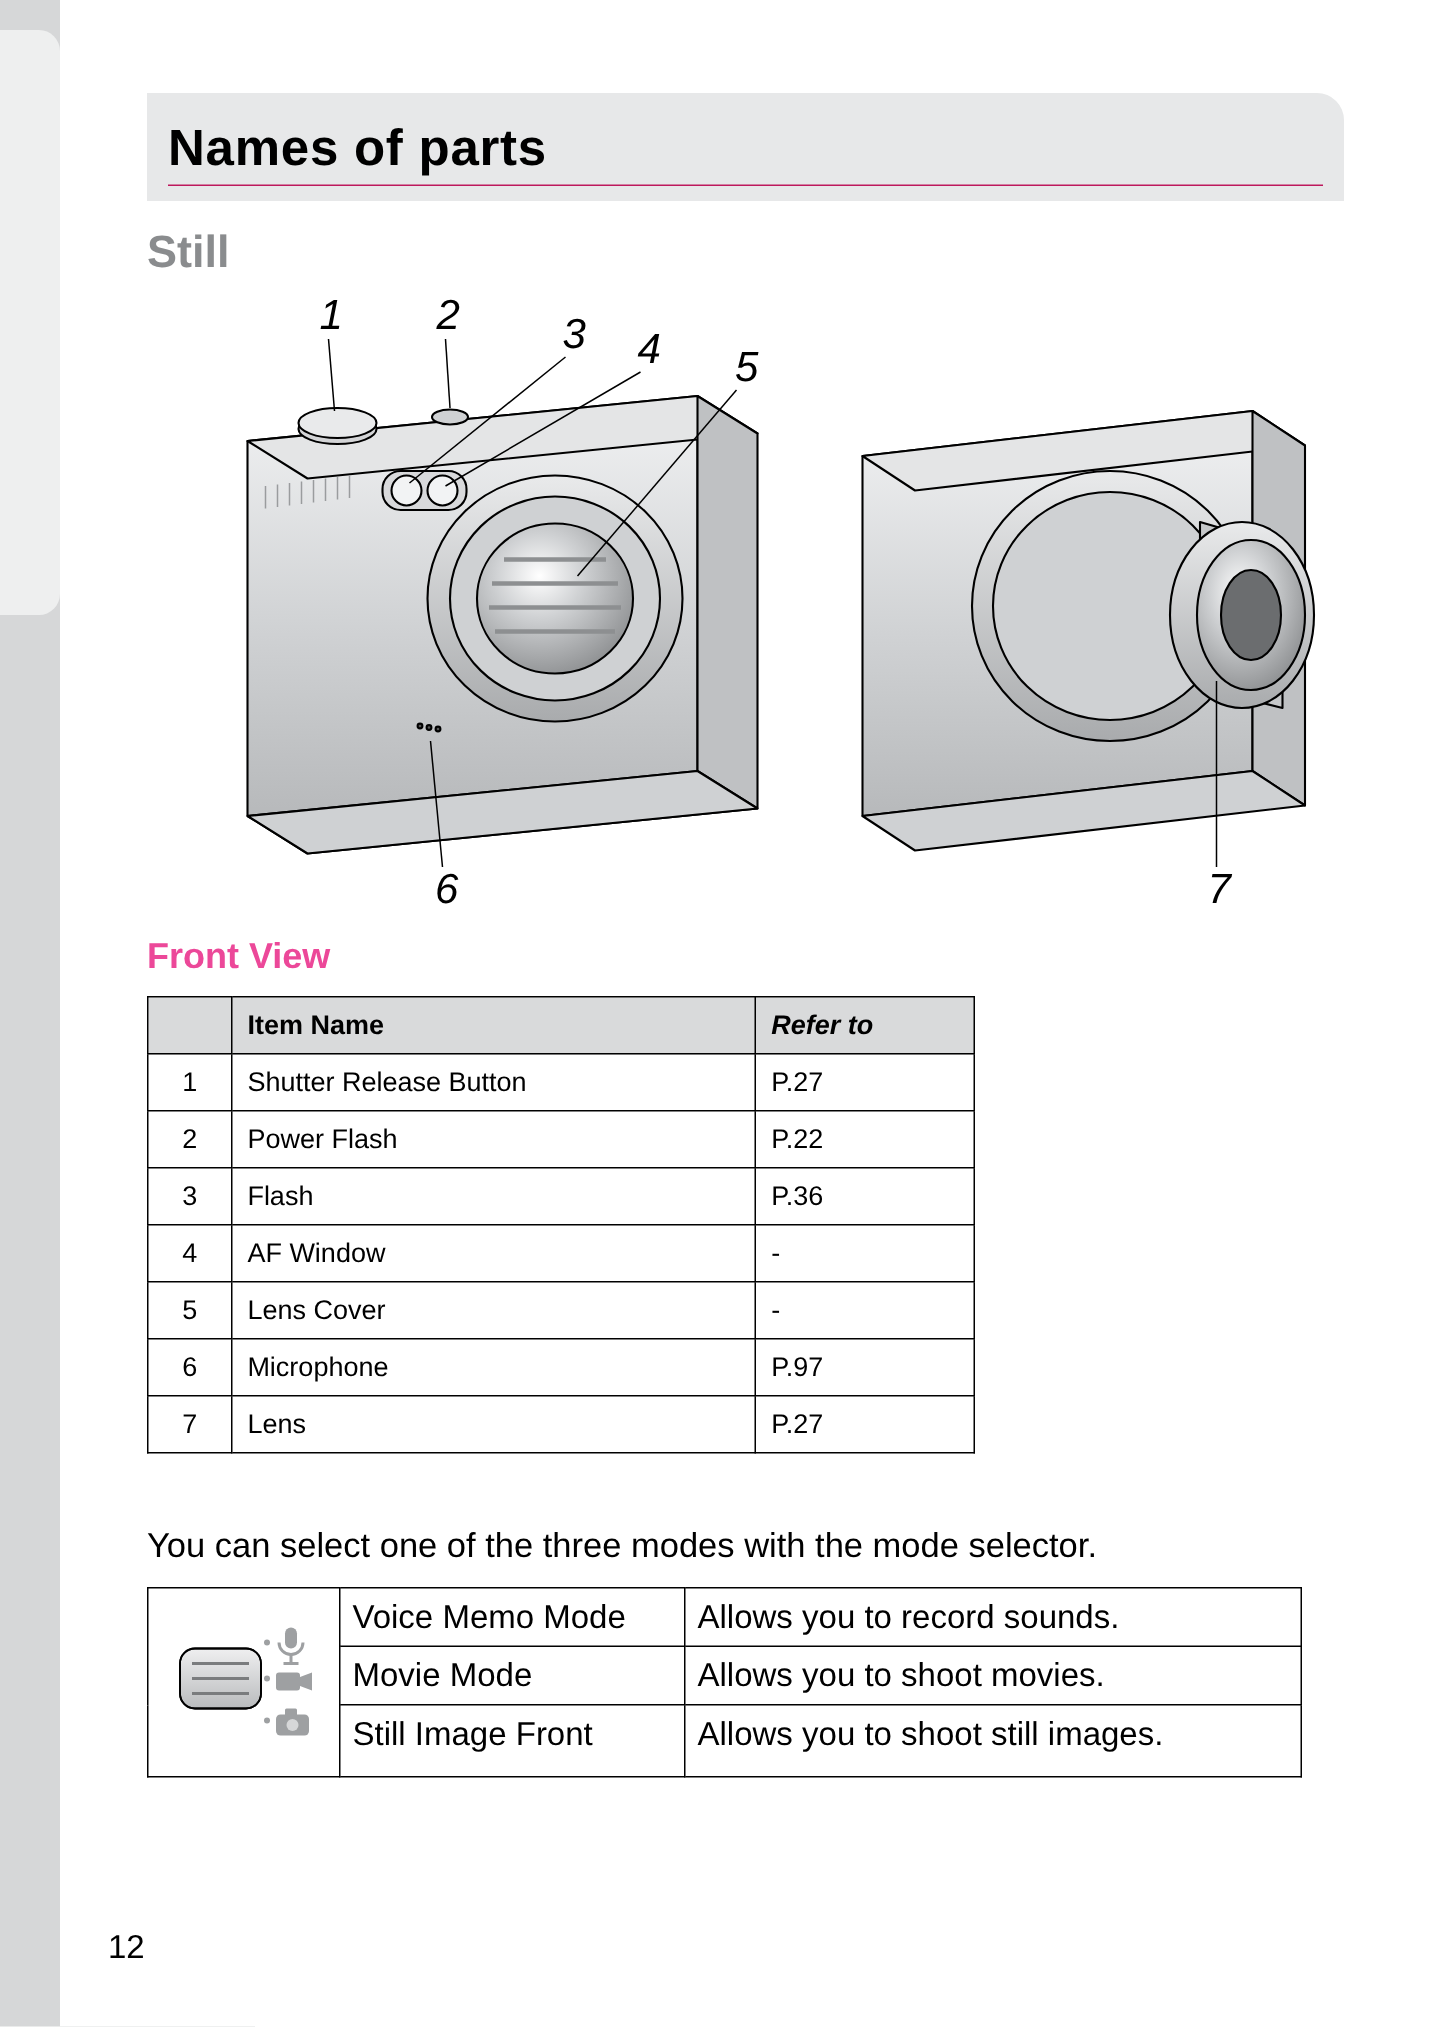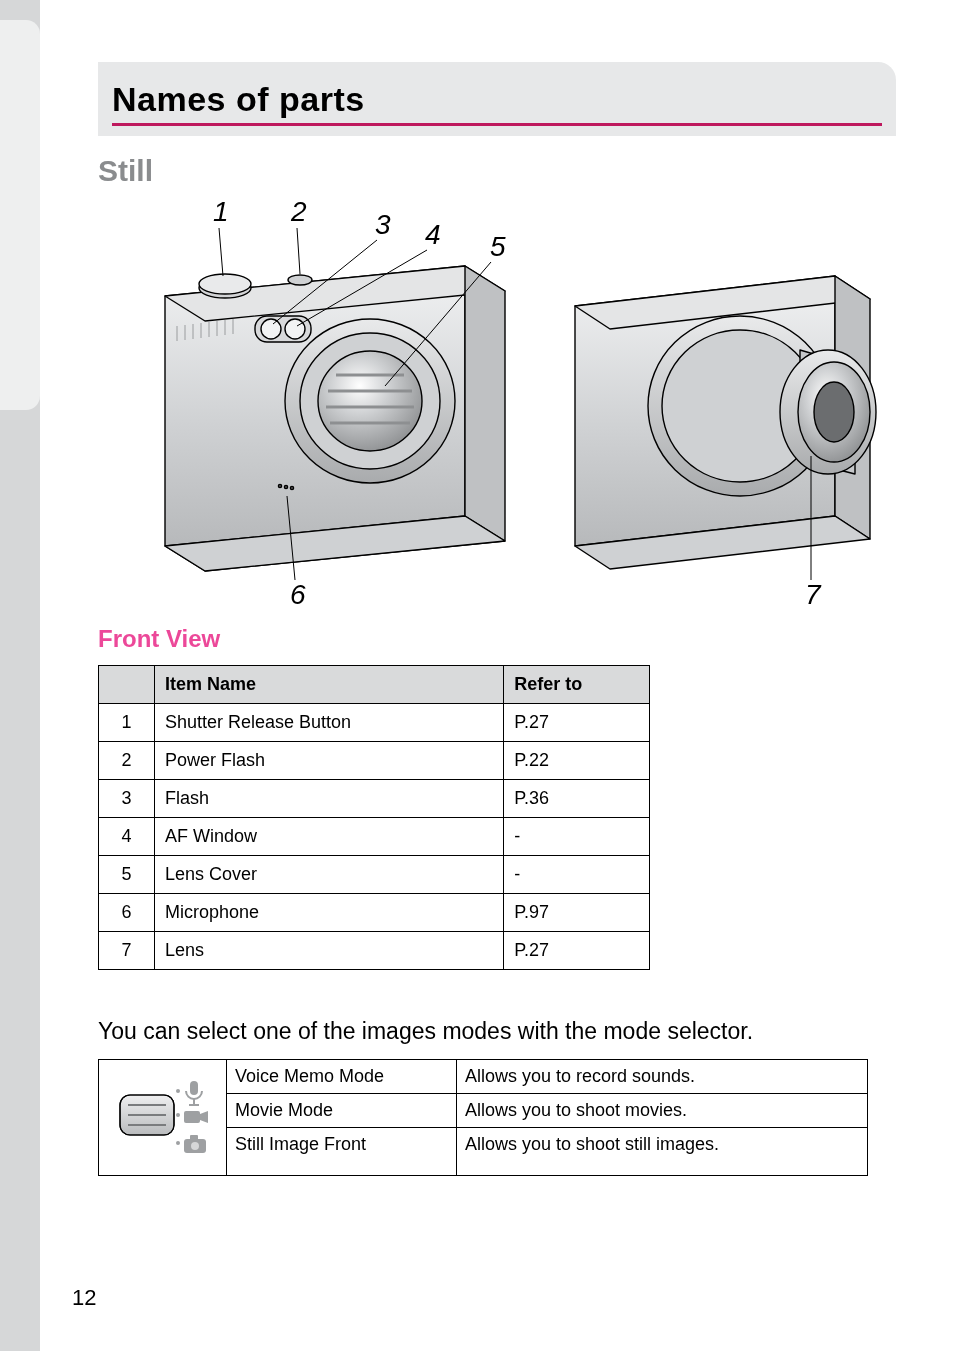--- a/index.html
+++ b/index.html
@@ -34,21 +34,21 @@
   .heading-bar {
     background: #e7e8e9;
     border-top-right-radius: 18px;
     padding: 18px 14px 10px 14px;
     margin-bottom: 18px;
   }
   .heading-bar h1 {
     font-size: 34px;
     font-weight: 900;
     letter-spacing: 0.5px;
-    border-bottom: 3px solid #be185d;
+    border-bottom: 1px solid #be185d;
     padding-bottom: 4px;
     font-family: Arial Black, Arial, sans-serif;
   }
   .section-title {
     font-size: 30px;
     font-weight: 700;
     color: #8a8c8e;
     margin-bottom: 8px;
     font-family: "Trebuchet MS", Arial, sans-serif;
   }
@@ -78,32 +78,32 @@
   }
   table.front-view th {
     background: #d9dadb;
     font-weight: 700;
   }
   table.front-view td.num {
     text-align: center;
     width: 56px;
   }
   table.front-view .col-item { width: 350px; }
-  table.front-view .col-ref  { width: 146px; }
+  table.front-view .col-ref  { width: 146px; font-style: italic; }
   .mode-desc {
     font-size: 23px;
     margin: 10px 0 14px 0;
   }
   table.mode-selector {
     border-collapse: collapse;
     width: 770px;
   }
   table.mode-selector td, table.mode-selector th {
     border: 1px solid #000;
-    font-size: 18px;
+    font-size: 22px;
     padding: 6px 8px;
     text-align: left;
     vertical-align: top;
   }
   table.mode-selector td.icon-cell {
     width: 128px;
     text-align: center;
     vertical-align: middle;
     padding: 4px;
   }
@@ -289,21 +289,21 @@
         <td>P.97</td>
       </tr>
       <tr>
         <td class="num">7</td>
         <td>Lens</td>
         <td>P.27</td>
       </tr>
     </tbody>
       </table>
 
-    <div class="mode-desc">You can select one of the images modes with the mode selector.</div>
+    <div class="mode-desc">You can select one of the three modes with the mode selector.</div>
 
     <table class="mode-selector">
       <tbody>
           <tr>
         <td class="icon-cell" rowspan="3">
           <svg class="mode-svg" viewBox="0 0 102 92">
             <defs>
               <linearGradient id="sw" x1="0" y1="0" x2="0" y2="1">
                 <stop offset="0%" stop-color="#efeff0"></stop>
                 <stop offset="100%" stop-color="#b9bbbd"></stop>

